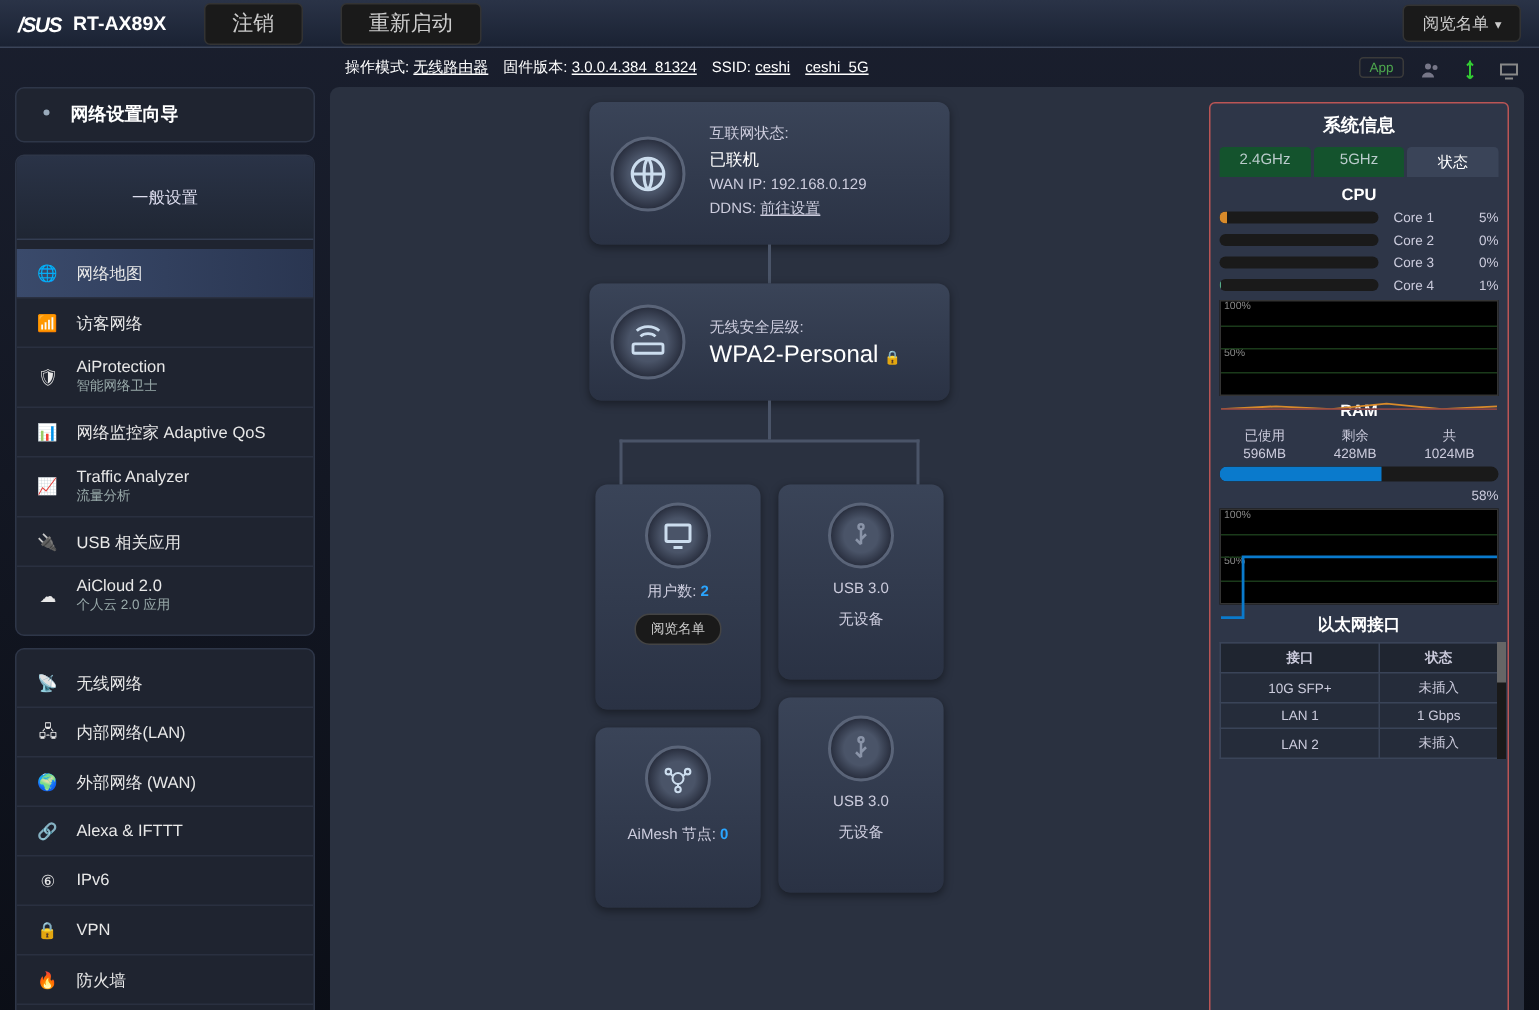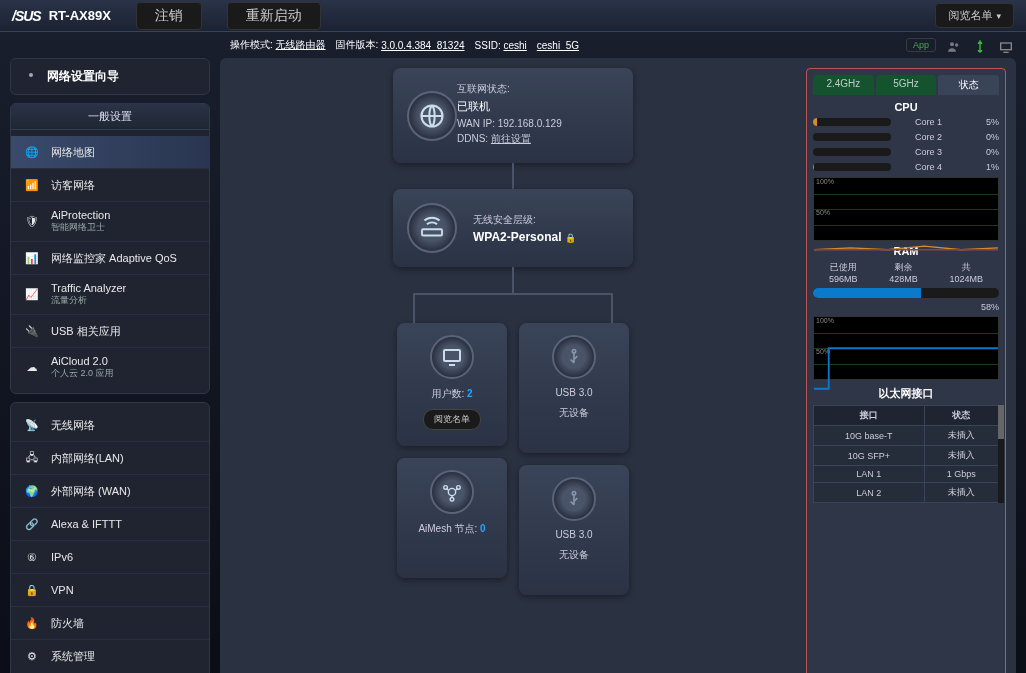--- a/index.html
+++ b/index.html
@@ -24,59 +24,59 @@
 
 
 .main { display: flex; padding: 0 10px 10px 10px; gap: 10px; }
 .sidebar { width: 200px; flex-shrink: 0; }
 .content { flex: 1; background: #2a3140; border-radius: 6px; padding: 10px; display: flex; gap: 10px; }
 
 
 .panel { background: #1f2430; border: 1px solid #2e3648; border-radius: 6px; margin-bottom: 8px; overflow: hidden; }
 .panel-body { padding: 6px 0; }
 .wizard-btn { display: flex; align-items: center; gap: 8px; padding: 8px 12px; cursor: pointer; font-size: 12px; font-weight: bold; }
-.panel-title { background: linear-gradient(180deg,#2a3347,#1f2633); text-align: center; padding: 5px 0; font-size: 11px; color: #dde; border-bottom: 1px solid #333d52; }
+.panel-title { background: linear-gradient(180deg,#2a3347,#1f2633); text-align: center; padding: 20px 0; font-size: 11px; color: #dde; border-bottom: 1px solid #333d52; }
 .menu-item { display: flex; align-items: center; gap: 10px; padding: 7px 12px; cursor: pointer; font-size: 11px; color: #e8e8e8; border-bottom: 1px solid #2a3040; }
 .menu-item:last-child { border-bottom: none; }
 .menu-item.active { background: linear-gradient(90deg,#3a4a6b,#2a3651); }
 .menu-item .mi-icon { width: 18px; height: 18px; display: flex; align-items: center; justify-content: center; }
 .menu-item .sub { font-size: 9px; color: #9aa; display: block; }
 
 
 .topo { flex: 1; display: flex; flex-direction: column; align-items: center; position: relative; }
 .topo-card { background: linear-gradient(180deg,#3a4458,#2a3244); border-radius: 8px; padding: 14px; box-shadow: 0 2px 6px rgba(0,0,0,.4); }
-.internet-card { display: flex; align-items: center; width: 240px; }
+.internet-card { display: flex; gap: 16px; align-items: center; width: 240px; }
 .router-card { display: flex; gap: 16px; align-items: center; width: 240px; margin-top: 28px; }
 .big-icon { width: 50px; height: 50px; border-radius: 50%; background: radial-gradient(circle,#4a5468 40%,#2a3040 70%); display: flex; align-items: center; justify-content: center; font-size: 22px; color: #ccd; border: 2px solid #5a6478; }
 .card-text .t1 { color: #ccd; font-size: 10px; margin-bottom: 3px; }
 .card-text .t2 { color: #fff; font-size: 11px; margin-bottom: 4px; }
-.card-text .t3 { color: #fff; font-size: 12px; font-weight: bold; }
+.card-text .t3 { color: #fff; font-size: 16px; font-weight: normal; }
 .lock::after { content: "🔒"; font-size: 9px; margin-left: 4px; }
 
 .vline { width: 2px; height: 26px; background: #4a5468; }
 .hline-wrap { position: relative; width: 280px; height: 30px; margin-top: 0; }
 .hline { position: absolute; top: 0; left: 40px; right: 40px; height: 2px; background: #4a5468; }
 .vleg { position: absolute; top: 0; width: 2px; height: 30px; background: #4a5468; }
 
 .bottom-cards { display: flex; gap: 12px; }
-.small-card { width: 110px; height: 123px; background: linear-gradient(180deg,#3a4458,#2a3244); border-radius: 8px; padding: 12px 8px; display: flex; flex-direction: column; align-items: center; gap: 8px; box-shadow: 0 2px 6px rgba(0,0,0,.4); }
+.small-card { width: 110px; height: 150px; background: linear-gradient(180deg,#3a4458,#2a3244); border-radius: 8px; padding: 12px 8px; display: flex; flex-direction: column; align-items: center; gap: 8px; box-shadow: 0 2px 6px rgba(0,0,0,.4); }
 .sm-icon { width: 44px; height: 44px; border-radius: 50%; background: radial-gradient(circle,#4a5468 40%,#2a3040 70%); display: flex; align-items: center; justify-content: center; font-size: 20px; color: #8a94a8; border: 2px solid #5a6478; }
 .sm-label { font-size: 10px; color: #ccd; text-align: center; }
 .sm-val { color: #2aa5ff; font-weight: bold; }
 .sm-btn { background: #1a1a1a; color: #ccc; padding: 3px 10px; border-radius: 10px; font-size: 9px; cursor: pointer; border: 1px solid #444; }
 .usb-col { display: flex; flex-direction: column; gap: 12px; }
 
 
 .info-panel { width: 200px; flex-shrink: 0; border: 1px solid #b55; border-radius: 4px; padding: 6px; background: #2e3648; position: relative; }
 .info-title { text-align: center; font-size: 12px; font-weight: bold; color: #fff; margin-bottom: 6px; }
 .tabs { display: flex; gap: 2px; margin-bottom: 6px; }
 .tab { flex: 1; text-align: center; padding: 3px 0; font-size: 10px; background: #14532d; color: #bcc; cursor: pointer; border-radius: 3px 3px 0 0; }
 .tab.active { background: #3a4458; color: #fff; }
 .sec-title { text-align: center; font-size: 11px; font-weight: bold; color: #fff; margin: 4px 0; }
-.cpu-row { display: flex; align-items: center; gap: 24px; margin-bottom: 5px; font-size: 9px; color: #ccd; }
+.cpu-row { display: flex; align-items: center; gap: 10px; margin-bottom: 5px; font-size: 9px; color: #ccd; }
 .cpu-bar { flex: 1; height: 8px; background: #1a1a1a; border-radius: 4px; overflow: hidden; position: relative; }
 .cpu-fill { height: 100%; background: #d88a2a; }
 .cpu-name { width: 38px; }
 .cpu-pct { width: 22px; text-align: right; }
 .graph { height: 64px; background: #000; border: 1px solid #333; position: relative; margin: 4px 0; }
 .graph .gl { position: absolute; left: 2px; font-size: 7px; color: #888; }
 .graph .gline { position: absolute; left: 0; right: 0; height: 1px; background: #1a3a1a; }
 .graph svg { position: absolute; inset: 0; }
 
 .ram-stats { display: flex; justify-content: space-around; font-size: 9px; color: #ccd; margin: 4px 0; text-align: center; }
@@ -296,20 +296,21 @@
                   </svg>
                 </div>
               <div class="sm-label">USB 3.0</div>
               <div class="sm-label">无设备</div>
             </div>
           </div>
         </div>
       </div>
 
       <div class="info-panel">
+        <div class="info-title">系统信息</div>
         <div class="tabs">
           <div class="tab">2.4GHz</div>
           <div class="tab">5GHz</div>
           <div class="tab active">状态</div>
         </div>
         <div class="sec-title">CPU</div>
         <div id="cpu-rows">
             <div class="cpu-row">
               <div class="cpu-bar">
                 <div class="cpu-fill" style="width:5%;background:#d88a2a"></div>
@@ -384,24 +385,20 @@
         <div class="eth-title">以太网接口</div>
         <div style="position:relative">
           <table class="eth-table">
             <thead>
                 <tr>
               <th>接口</th>
               <th>状态</th>
             </tr>
               </thead>
             <tbody id="eth-rows">
-                <tr>
-                  <td>10G base-T</td>
-                  <td>未插入</td>
-                </tr>
                 <tr>
                   <td>10G SFP+</td>
                   <td>未插入</td>
                 </tr>
                 <tr>
                   <td>LAN 1</td>
                   <td>1 Gbps</td>
                 </tr>
                 <tr>
                   <td>LAN 2</td>

